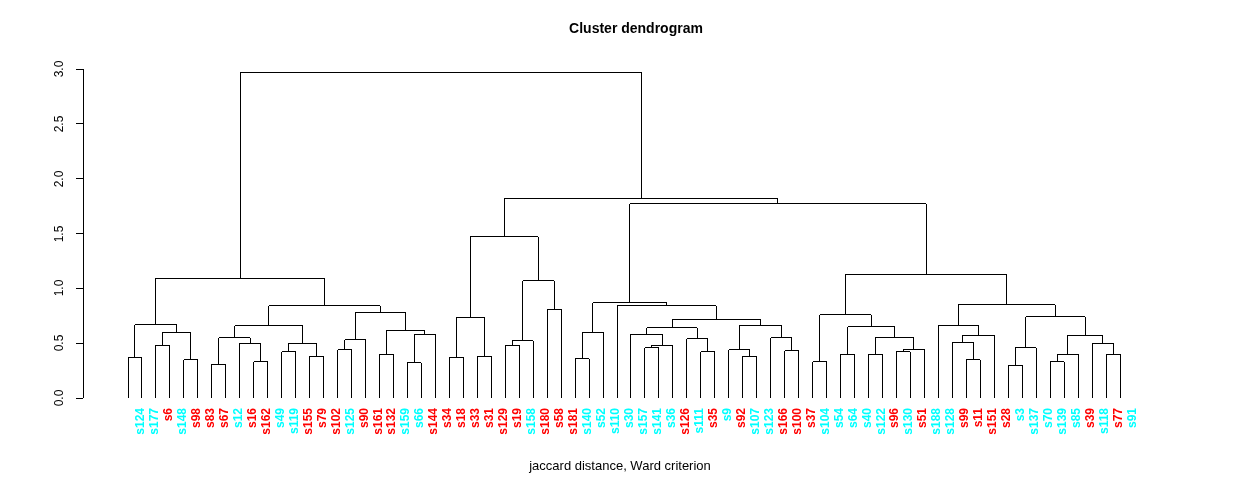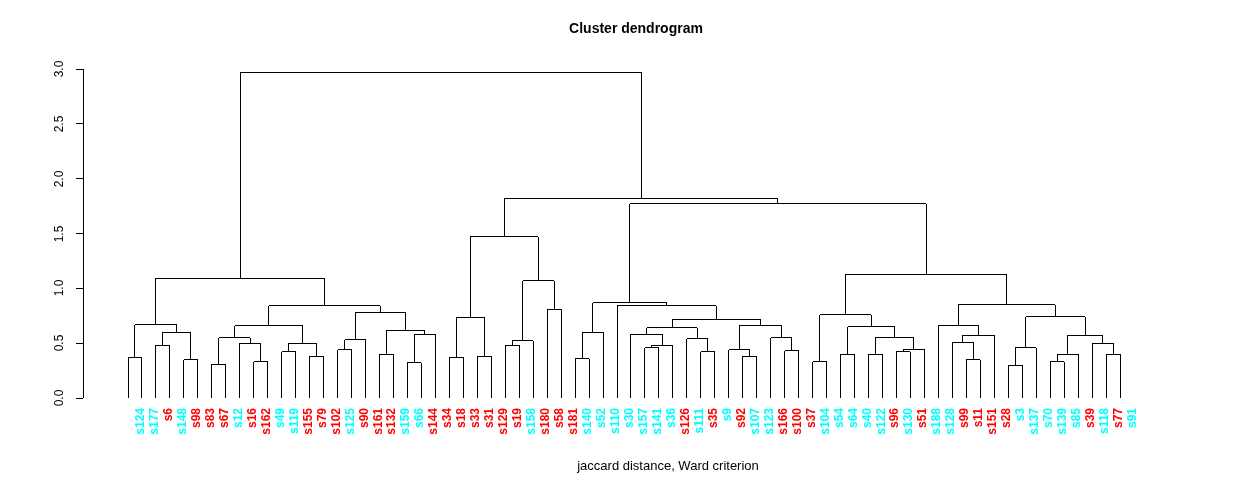--- a/index.html
+++ b/index.html
@@ -6,21 +6,21 @@
   #stage {
     position:relative; width:1238px; height:500px; overflow:hidden;
     background:#ffffff; font-family:"Liberation Sans", sans-serif;
   }
   #chart-title {
     position:absolute; top:20px; left:636px; transform:translateX(-50%);
     font-size:14px; font-weight:bold; color:#000; white-space:nowrap;
   }
   #chart-caption {
     position:absolute; top:458px; left:620px; transform:translateX(-50%);
-    font-size:13px; color:#000; white-space:nowrap;margin-left:48px;
+    font-size:13px; color:#000; white-space:nowrap;
   }
   #plot-svg { position:absolute; top:0; left:0; }
   .leaf-label {
     position:absolute; width:36px; height:12px; line-height:12px;
     font-size:12px; font-weight:bold; text-align:right; white-space:nowrap;
     transform:rotate(-90deg); transform-origin:top right;
   }
   .ytick-label {
     position:absolute; width:34px; height:14px; line-height:14px;
     font-size:12px; color:#000; text-align:center; white-space:nowrap;

